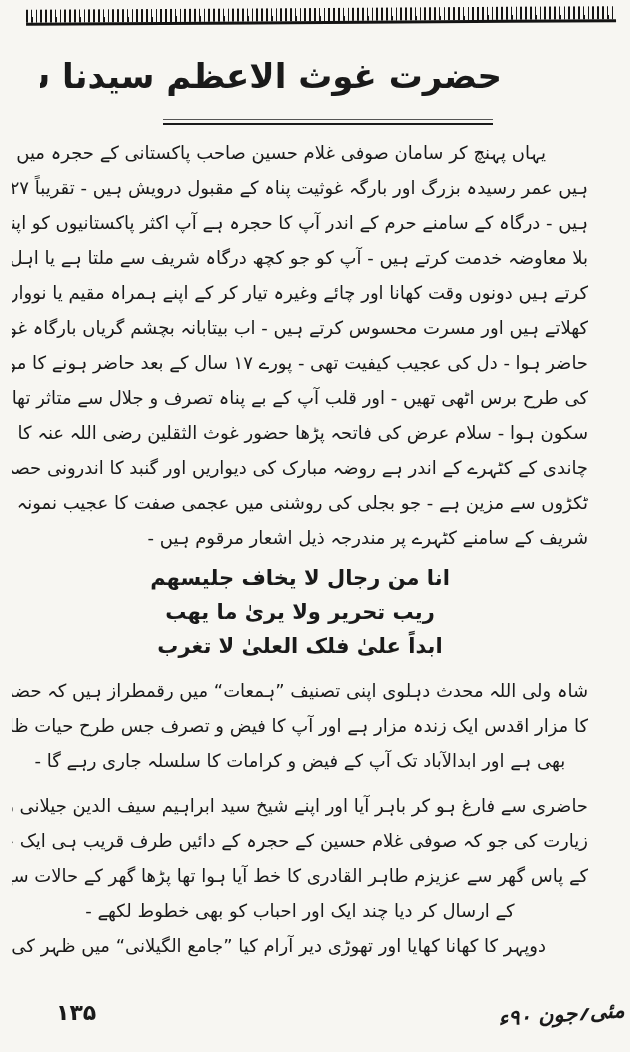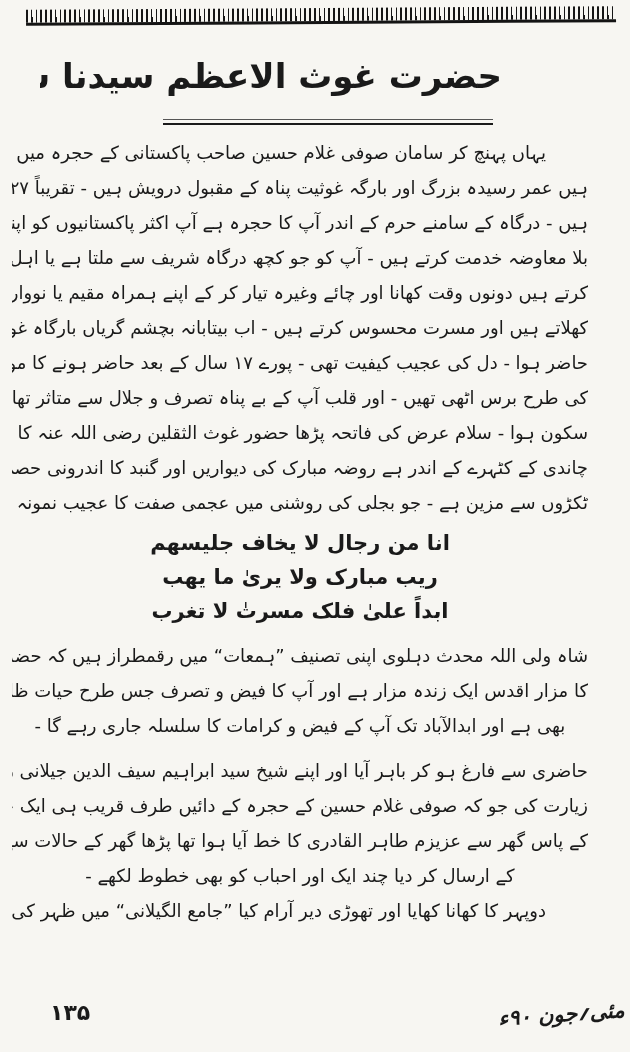--- a/index.html
+++ b/index.html
@@ -57,21 +57,21 @@
   .para{margin:0;}
   .para.gap{margin-top:10px;}
   .footer-date{
     position:absolute;top:998px;right:6px;
     direction:rtl;
     font-size:21px;font-weight:bold;font-style:italic;
     transform:rotate(-4deg);transform-origin:right center;
     white-space:nowrap;
   }
   .page-number{
-    position:absolute;top:1000px;left:50px;
+    position:absolute;top:1000px;left:56px;
     font-size:22px;font-weight:bold;
   }
 </style>
 </head>
 <body>
 
 <div class="page">
 
   <div class="top-rule"></div>
 
@@ -85,26 +85,27 @@
       <div class="line">ہیں عمر رسیدہ بزرگ اور بارگہ غوثیت پناہ کے مقبول درویش ہیں - تقریباً ۲۷ سال سے یہاں قیام پذیر</div>
       <div class="line">ہیں - درگاہ کے سامنے حرم کے اندر آپ کا حجرہ ہے آپ اکثر پاکستانیوں کو اپنے حجرہ میں ٹھہراتے ہیں اور</div>
       <div class="line">بلا معاوضہ خدمت کرتے ہیں - آپ کو جو کچھ درگاہ شریف سے ملتا ہے یا اہل بغداد بطور عقیدت پیش</div>
       <div class="line">کرتے ہیں دونوں وقت کھانا اور چائے وغیرہ تیار کر کے اپنے ہمراہ مقیم یا نووارد مسافروں کو بطیب خاطر</div>
       <div class="line">کھلاتے ہیں اور مسرت محسوس کرتے ہیں - اب بیتابانہ بچشم گریاں بارگاہ غوث الاعظم رضی اللہ عنہ میں</div>
       <div class="line">حاضر ہوا - دل کی عجیب کیفیت تھی - پورے ۱۷ سال کے بعد حاضر ہونے کا موقع ملا تھا - آنکھیں ابر بہار</div>
       <div class="line">کی طرح برس اٹھی تھیں - اور قلب آپ کے بے پناہ تصرف و جلال سے متاثر تھا - بہت دیر کے بعد کچھ</div>
       <div class="line">سکون ہوا - سلام عرض کی فاتحہ پڑھا حضور غوث الثقلین رضی اللہ عنہ کا مزار اقدس ایک خوبصورت</div>
       <div class="line">چاندی کے کٹہرے کے اندر ہے روضہ مبارک کی دیواریں اور گنبد کا اندرونی حصہ خوبصورت شیشہ کے</div>
       <div class="line">ٹکڑوں سے مزین ہے - جو بجلی کی روشنی میں عجمی صفت کا عجیب نمونہ پیش کرتا ہے - حضور کے مواجہ</div>
+      <div class="line end">شریف کے سامنے کٹہرے پر مندرجہ ذیل اشعار مرقوم ہیں -</div>
     </div>
 
     <div class="poem">
       <div class="line">انا من رجال لا یخاف جلیسهم</div>
-      <div class="line">ریب مبارک ولا یریٰ ما یهب</div>
-      <div class="line">ابداً علیٰ فلک مسرتٰ لا تغرب</div>
+      <div class="line">ریب تحریر ولا یریٰ ما یهب</div>
+      <div class="line">ابداً علیٰ فلک العلیٰ لا تغرب</div>
     </div>
 
     <div class="para">
       <div class="line">شاہ ولی اللہ محدث دہلوی اپنی تصنیف ”ہمعات“ میں رقمطراز ہیں کہ حضرت غوث الاعظم رضی اللہ عنہ</div>
       <div class="line">کا مزار اقدس ایک زندہ مزار ہے اور آپ کا فیض و تصرف جس طرح حیات ظاہری میں تھا اسی طرح آج</div>
       <div class="line center">بھی ہے اور ابدالآباد تک آپ کے فیض و کرامات کا سلسلہ جاری رہے گا -</div>
     </div>
 
     <div class="para gap">
       <div class="line">حاضری سے فارغ ہو کر باہر آیا اور اپنے شیخ سید ابراہیم سیف الدین جیلانی رحمتہ اللہ علیہ کے مزار کی</div>

